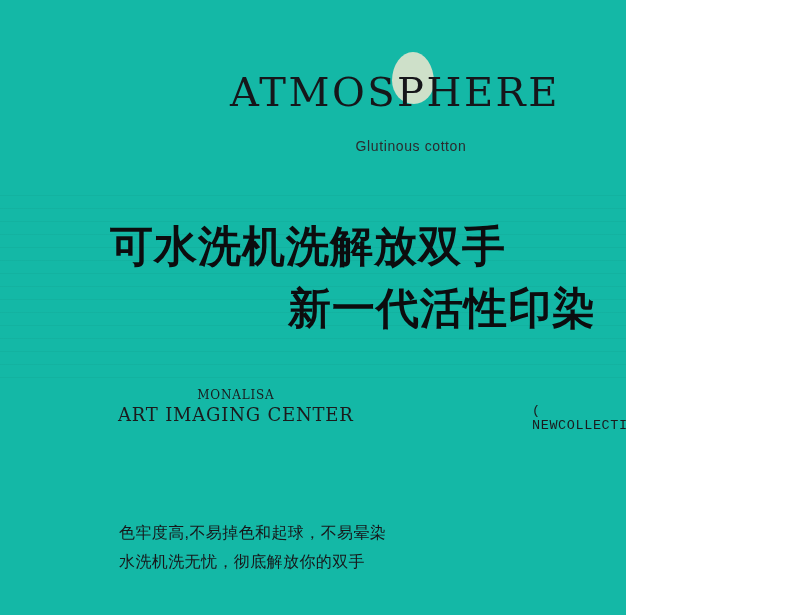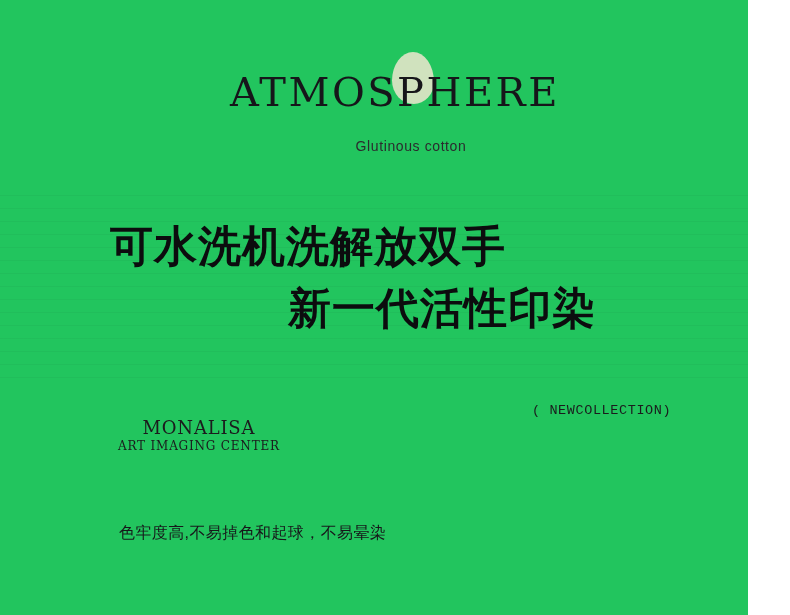--- a/index.html
+++ b/index.html
@@ -8,23 +8,23 @@
   }
   body {
     width: 790px;
     height: 615px;
     background: #ffffff;
     font-family: "Liberation Sans", sans-serif;
     overflow: hidden;
   }
   .poster {
     position: relative;
-    width: 748px;
+    width: 626px;
     height: 615px;
-    background: #22c55e;
+    background: #14b8a6;
     overflow: hidden;
   }
 
   
   .texture {
     position: absolute;
     left: 0;
     top: 195px;
     width: 790px;
     height: 190px;
@@ -101,22 +101,22 @@
     position: absolute;
     left: 118px;
     top: 386px;
     font-family: "DejaVu Serif", serif;
     font-size: 13px;
     letter-spacing: 0.8px;
     color: #1b1b1d;
     line-height: 19px;
     text-align: center;
   }
-  .stamp .l1 { display: block; font-size: 18px; margin-top: 32px; }
-  .stamp .l2 { display: block; font-size: 12px; }
+  .stamp .l1 { display: block; font-size: 12px; }
+  .stamp .l2 { display: block; font-size: 18px; }
 
   .collection {
     position: absolute;
     left: 532px;
     top: 403px;
     font-family: Liberation Mono, monospace;
     font-size: 13.5px;
     letter-spacing: 0.6px;
     color: #1b1b1d;
   }
@@ -153,15 +153,16 @@
 
   <div class="stamp">
     <span class="l1">MONALISA</span>
     <span class="l2">ART IMAGING CENTER</span>
   </div>
 
   <div class="collection">( NEWCOLLECTION)</div>
 
   <div class="desc">
     <span>色牢度高,不易掉色和起球，不易晕染</span>
+    <span>水洗机洗无忧，彻底解放你的双手</span>
   </div>
 
 </div>
 
 </body></html>

